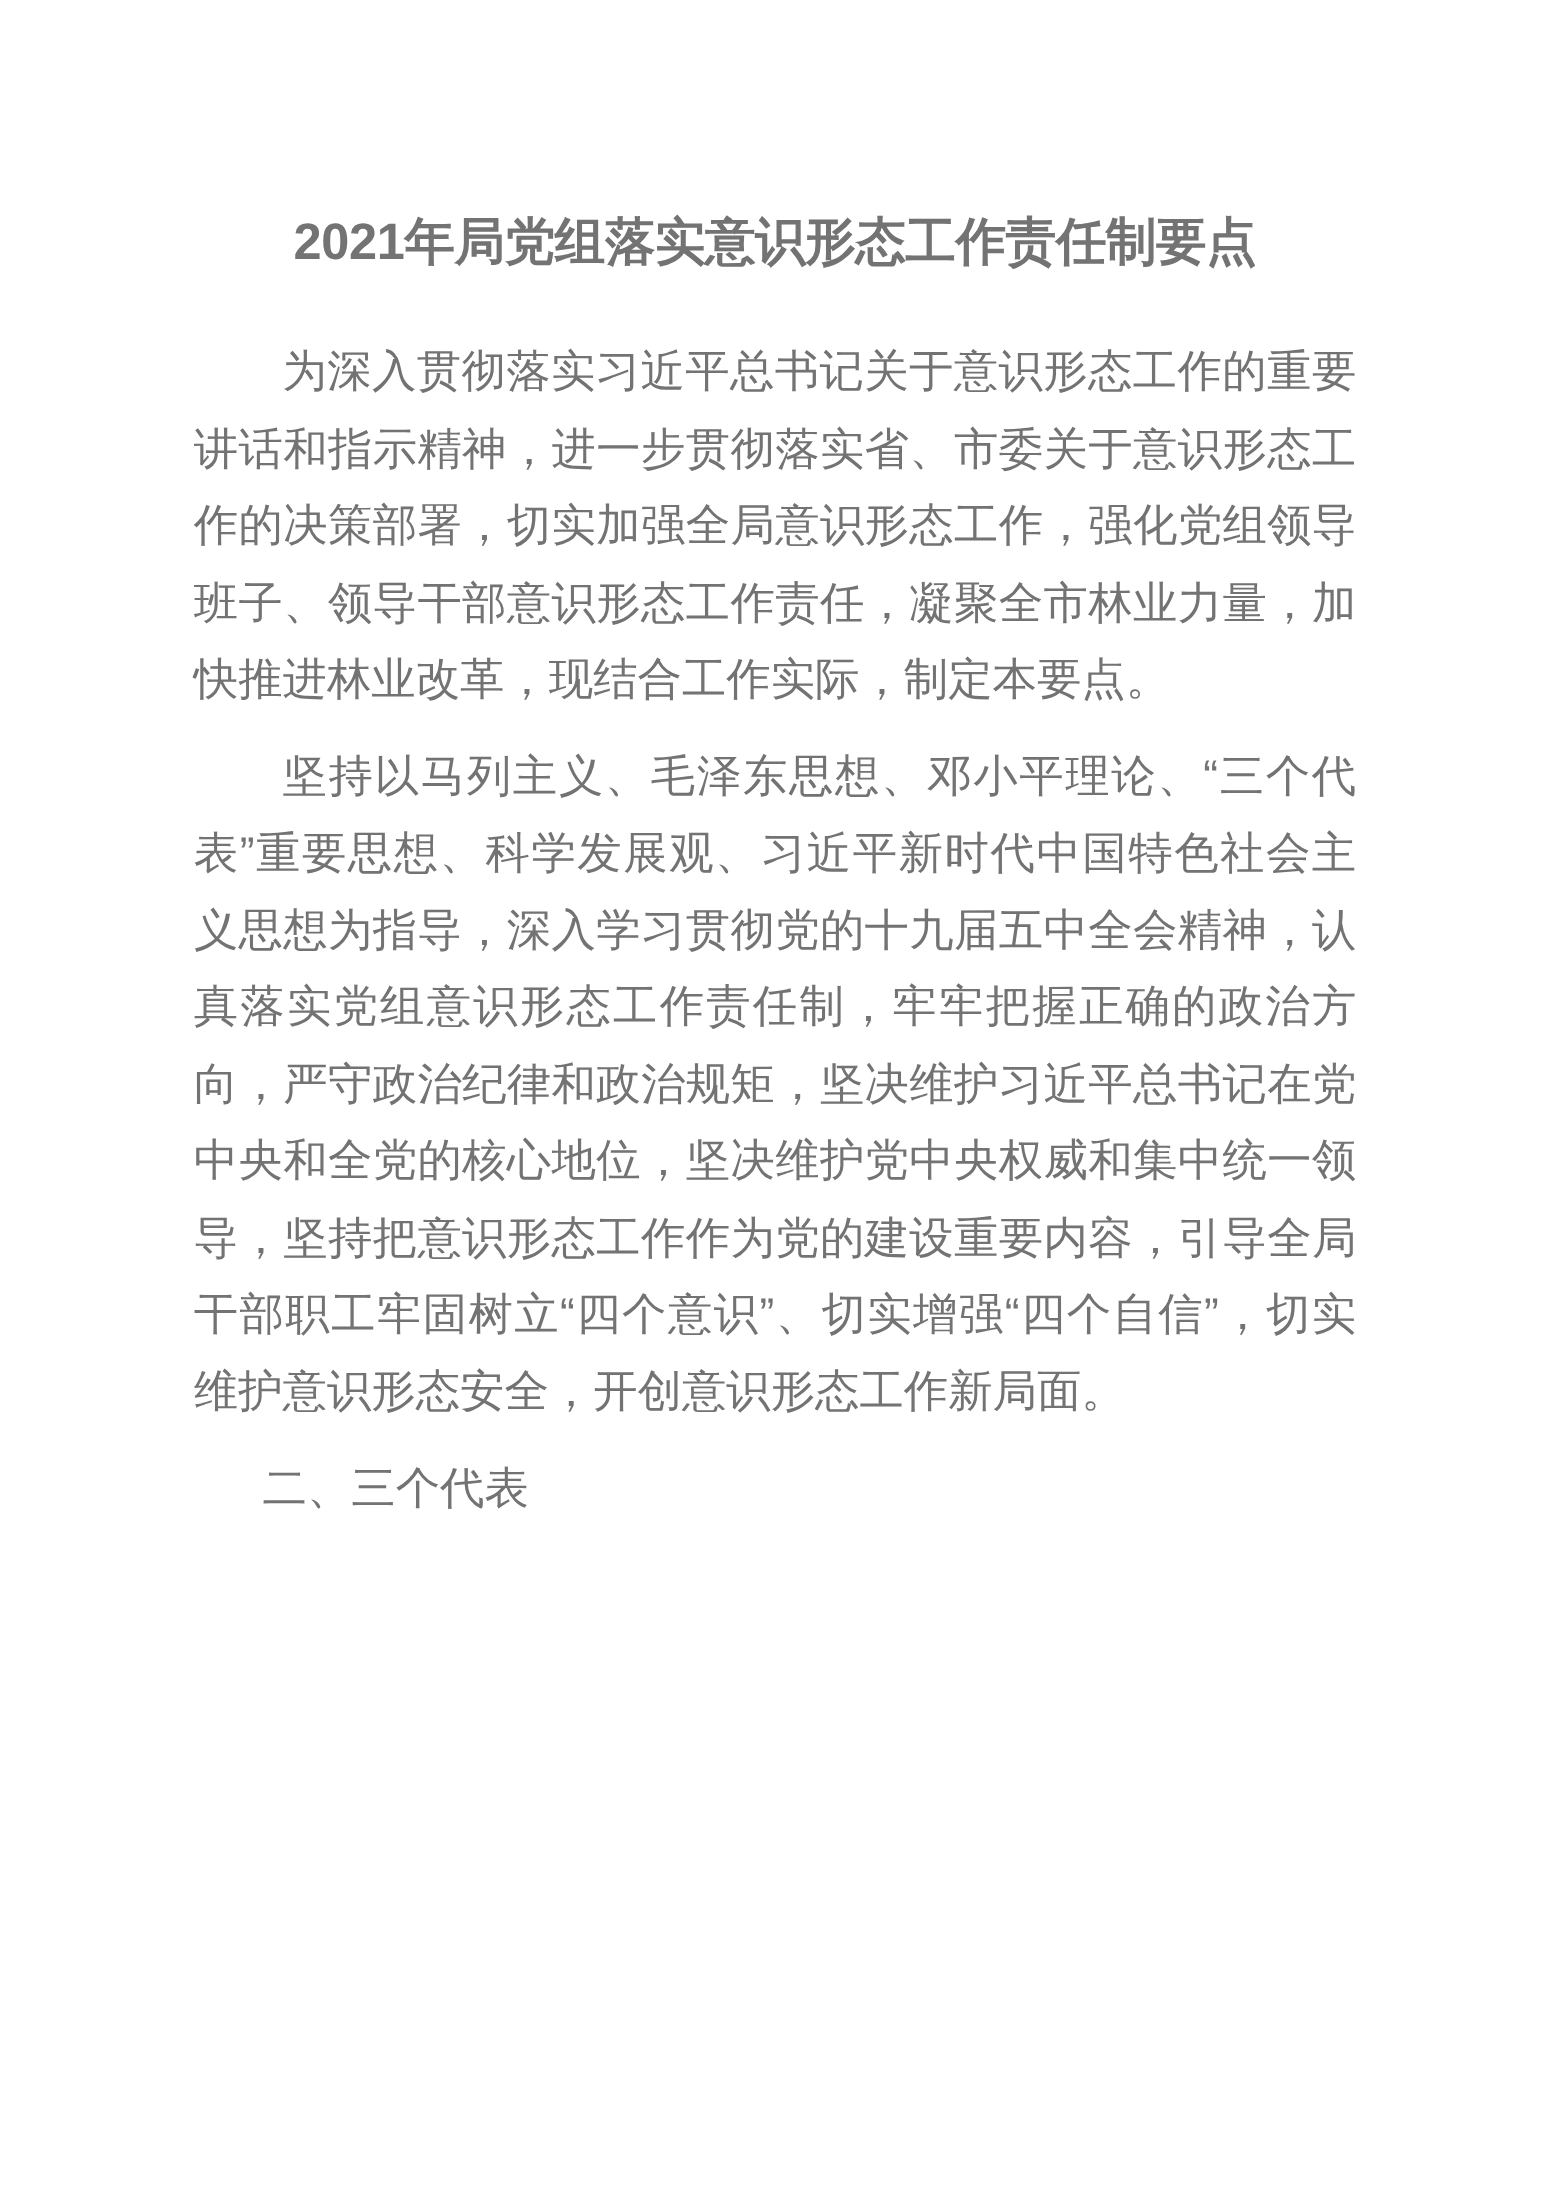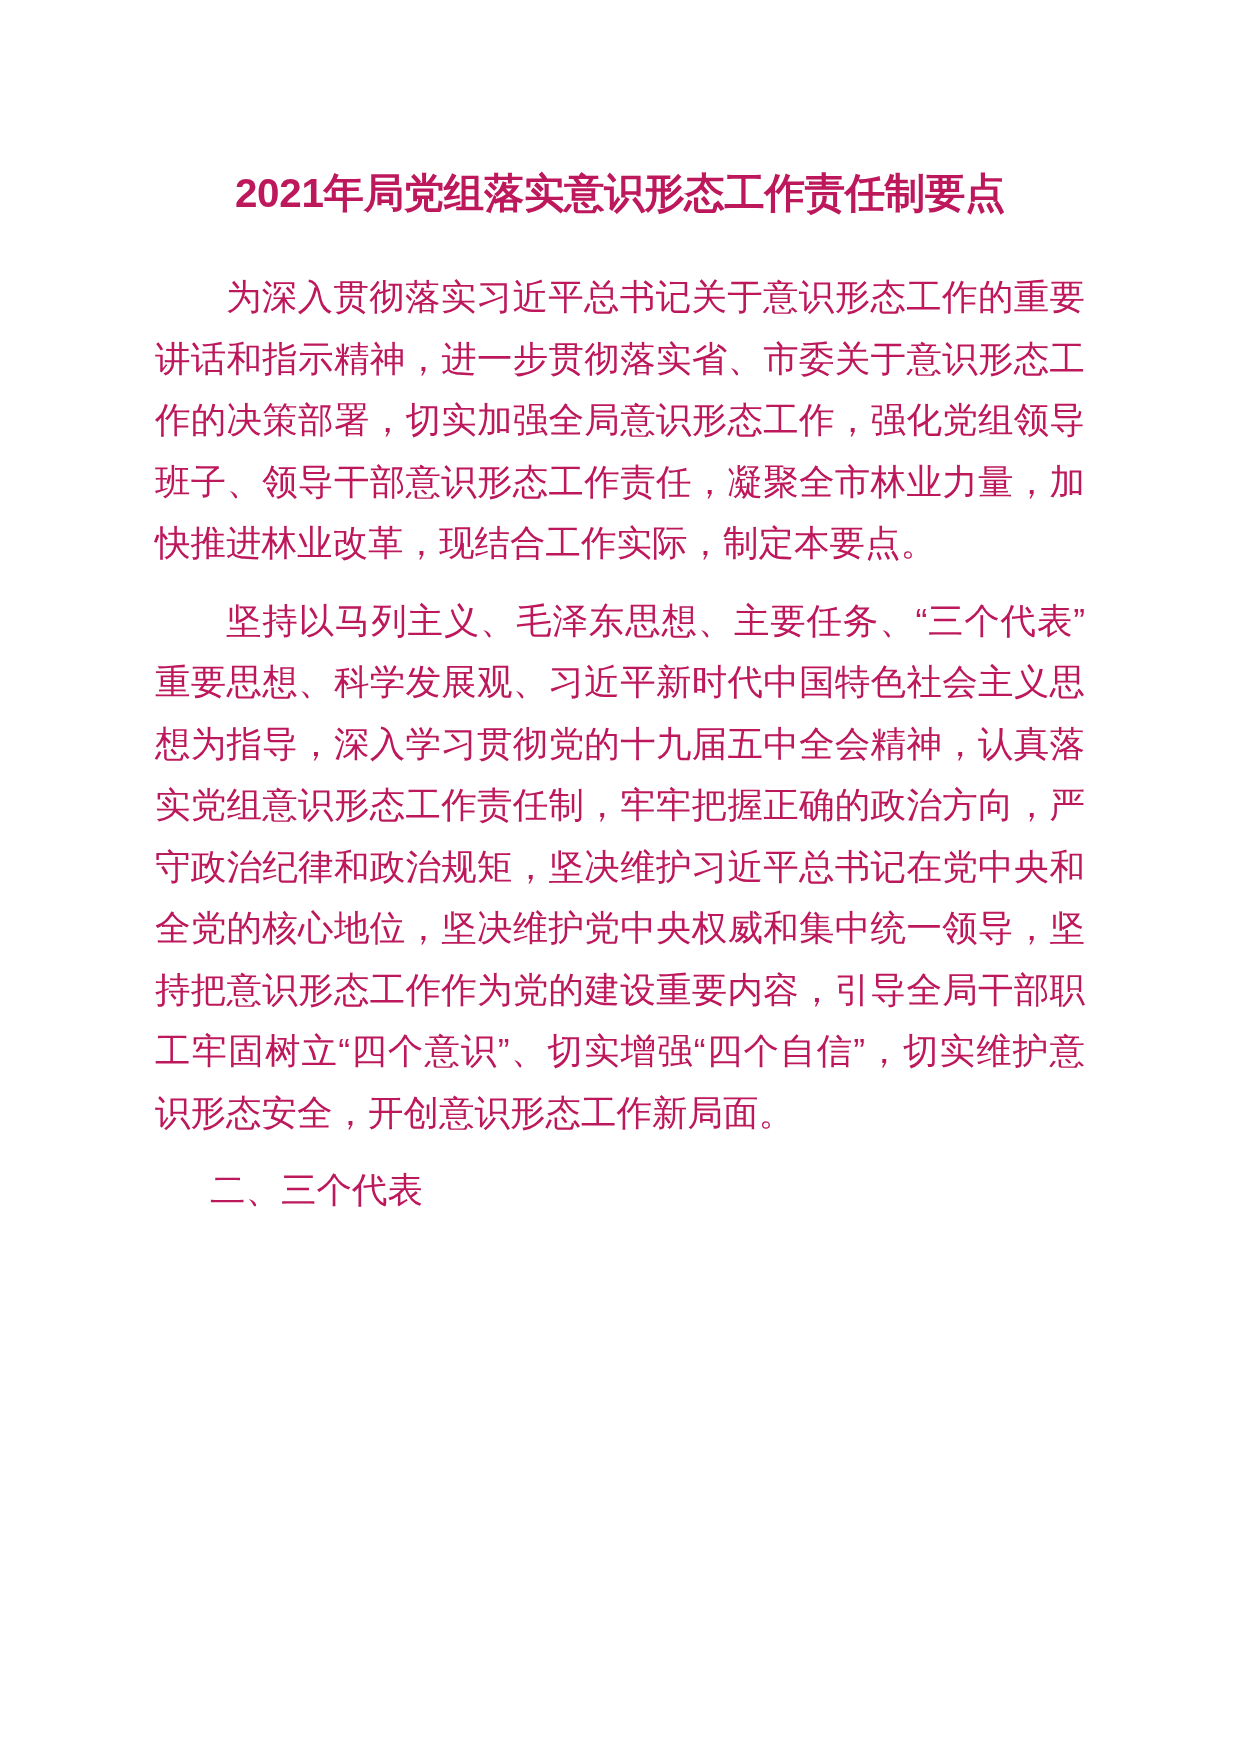--- a/index.html
+++ b/index.html
@@ -9,21 +9,21 @@
     background: #ffffff;
   }
   .page {
     position: relative;
     width: 1240px;
     height: 1754px;
     background: #ffffff;
     overflow: hidden;
     box-sizing: border-box;
     font-family: "Liberation Sans", "DejaVu Sans", sans-serif;
-    color: #be185d;
+    color: #737373;
   }
   .content {
     position: absolute;
     left: 139px;
     top: 0;
     width: 962px;
   }
 
   .doc-title {
     margin: 0;
@@ -70,19 +70,19 @@
 <body>
 
 <div class="page">
   <div class="content">
 
     <h1 class="doc-title">2021年局党组落实意识形态工作责任制要点</h1>
 
     <p class="body-para indent first-para">为深入贯彻落实习近平总书记关于意识形态工作的重要讲话和指示精神，进一步贯彻落实省、市委关于意识形态工作的决策部署，切实加强全局意识形态工作，强化党组领导班子、领导干部意识形态工作责任，凝聚全市林业力量，加快推进林业改革，现结合工作实际，制定本要点。</p>
 
 
-    <p class="body-para indent">坚持以马列主义、毛泽东思想、主要任务、“三个代表”重要思想、科学发展观、习近平新时代中国特色社会主义思想为指导，深入学习贯彻党的十九届五中全会精神，认真落实党组意识形态工作责任制，牢牢把握正确的政治方向，严守政治纪律和政治规矩，坚决维护习近平总书记在党中央和全党的核心地位，坚决维护党中央权威和集中统一领导，坚持把意识形态工作作为党的建设重要内容，引导全局干部职工牢固树立“四个意识”、切实增强“四个自信”，切实维护意识形态安全，开创意识形态工作新局面。</p>
+    <p class="body-para indent">坚持以马列主义、毛泽东思想、邓小平理论、“三个代表”重要思想、科学发展观、习近平新时代中国特色社会主义思想为指导，深入学习贯彻党的十九届五中全会精神，认真落实党组意识形态工作责任制，牢牢把握正确的政治方向，严守政治纪律和政治规矩，坚决维护习近平总书记在党中央和全党的核心地位，坚决维护党中央权威和集中统一领导，坚持把意识形态工作作为党的建设重要内容，引导全局干部职工牢固树立“四个意识”、切实增强“四个自信”，切实维护意识形态安全，开创意识形态工作新局面。</p>
 
     <p class="section-heading">二、三个代表</p>
 
 
   </div>
 </div>
 
 </body></html>

